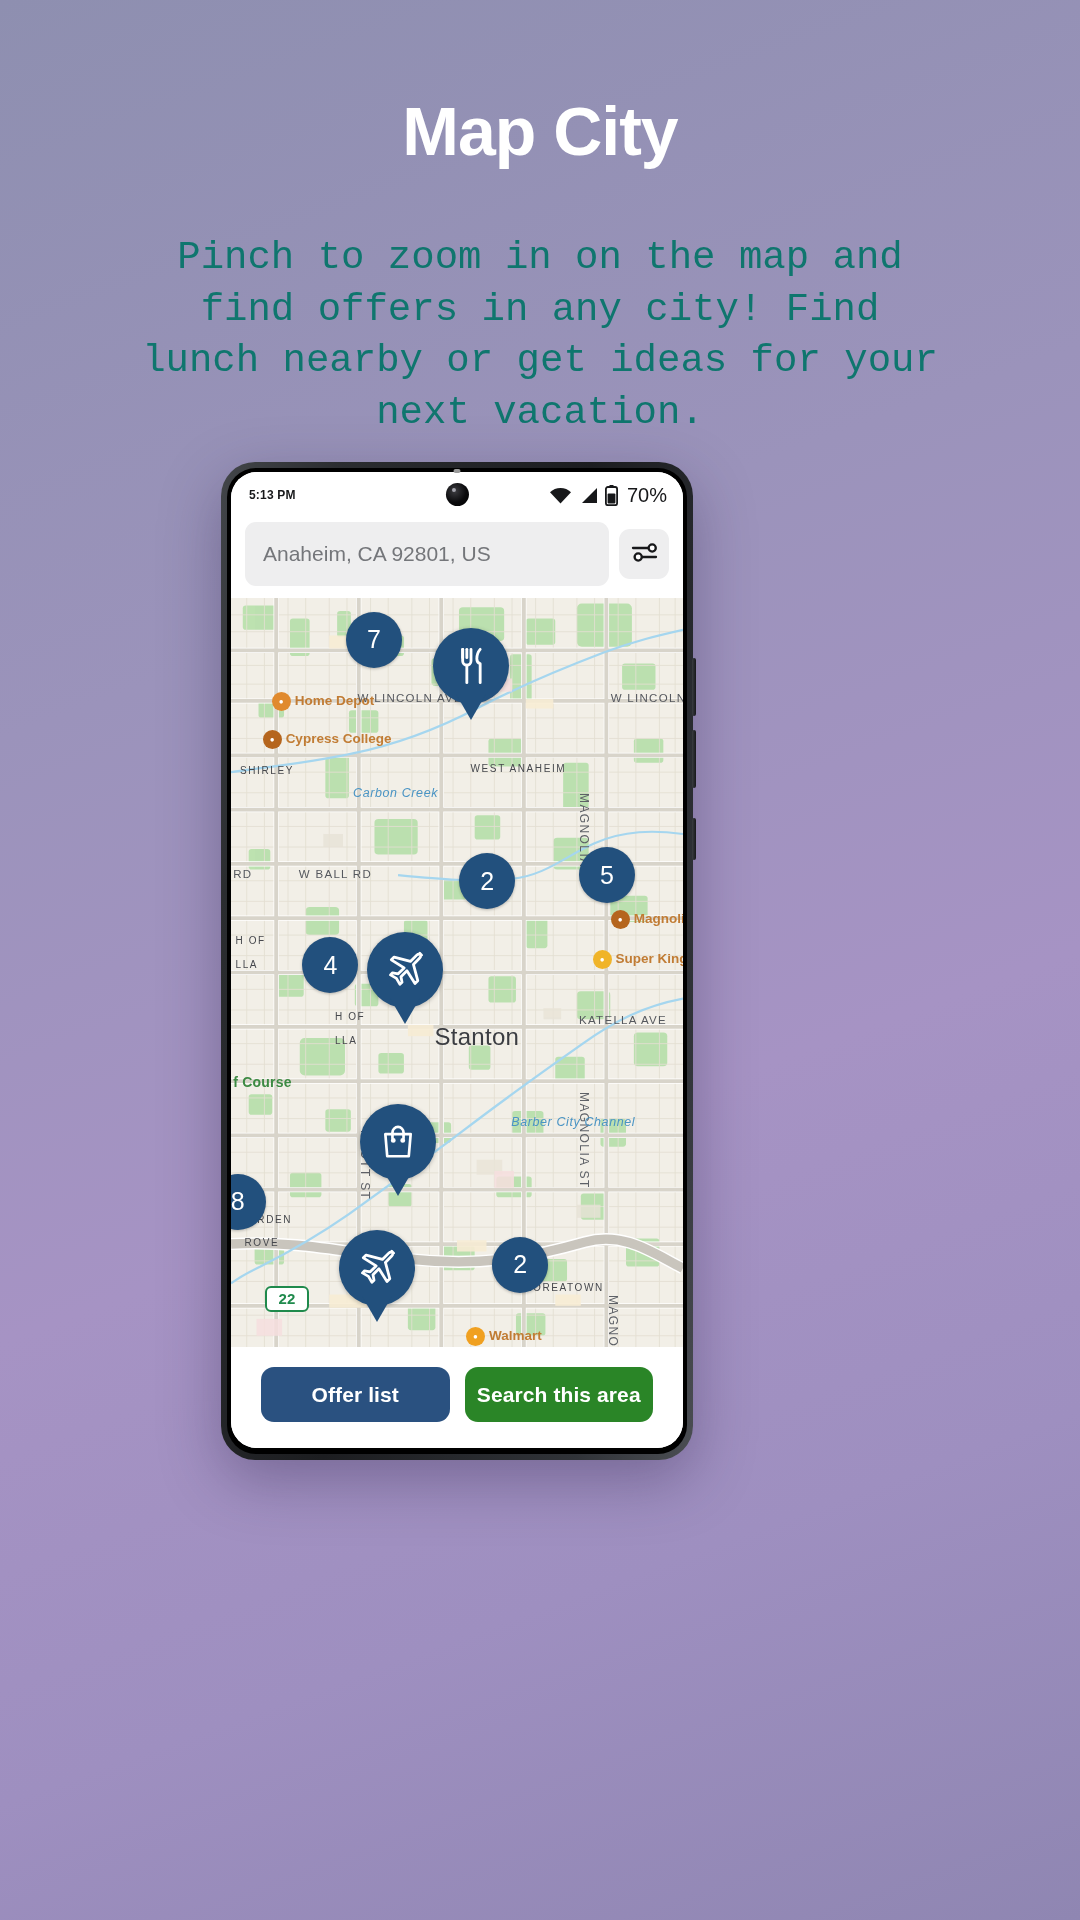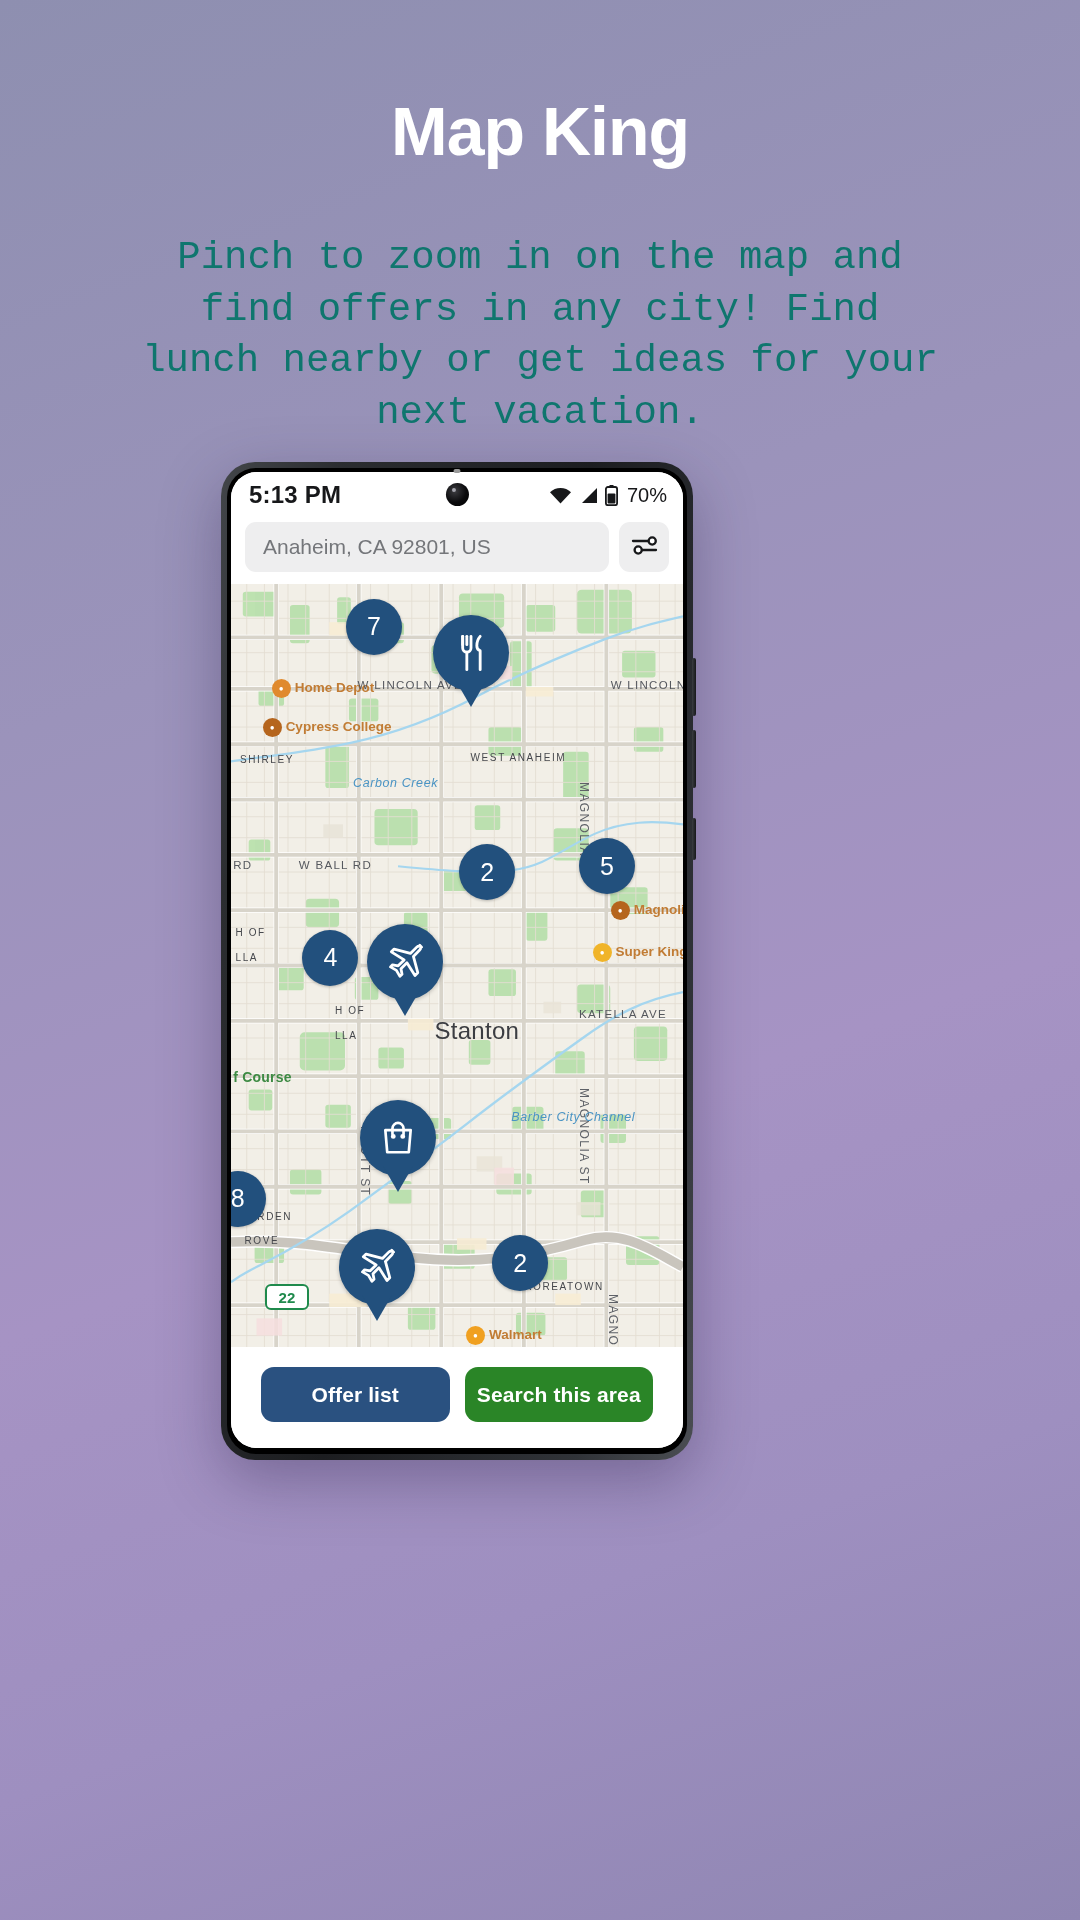--- a/index.html
+++ b/index.html
@@ -101,21 +101,21 @@
     height: 46px;
     flex: 0 0 auto;
     background: #ffffff;
     display: flex;
     align-items: center;
     justify-content: space-between;
     padding: 0 16px 0 18px;
     position: relative;
   }
   .clock {
-    font-size: 24px;
+    font-size: 12px;
     font-weight: 600;
     color: #17181a;
     letter-spacing: 0.2px;
   }
   .camera {
     position: absolute;
     left: 50%;
     top: 11px;
     transform: translateX(-48%);
     width: 23px;
@@ -149,21 +149,21 @@
   .searchrow {
     flex: 0 0 auto;
     background: #ffffff;
     display: flex;
     align-items: center;
     gap: 10px;
     padding: 4px 14px 12px 14px;
   }
   .searchbox {
     flex: 1 1 auto;
-    height: 50px;
+    height: 64px;
     background: #eeeeef;
     border-radius: 11px;
     display: flex;
     align-items: center;
     padding: 0 18px;
     font-size: 21px;
     color: #74767a;
     white-space: nowrap;
     overflow: hidden;
   }
@@ -289,21 +289,21 @@
     cursor: pointer;
     font-family: "Liberation Sans", sans-serif;
   }
   .act-offer  { background: #2a5180; }
   .act-search { background: #2a8527; }
 </style>
 </head>
 <body>
 
 <div class="promo">
-  <div class="promo-title">Map King</div>
+  <div class="promo-title">Map City</div>
   <div class="promo-sub">Pinch to zoom in on the map and find offers in any city! Find lunch nearby or get ideas for your next vacation.</div>
 </div>
 
 <div class="phone">
   <div class="btn-vol v1"></div>
   <div class="btn-vol v2"></div>
   <div class="btn-vol v3"></div>
   <div class="phone-inner">
     <div class="speaker"></div>
     <div class="screen">

